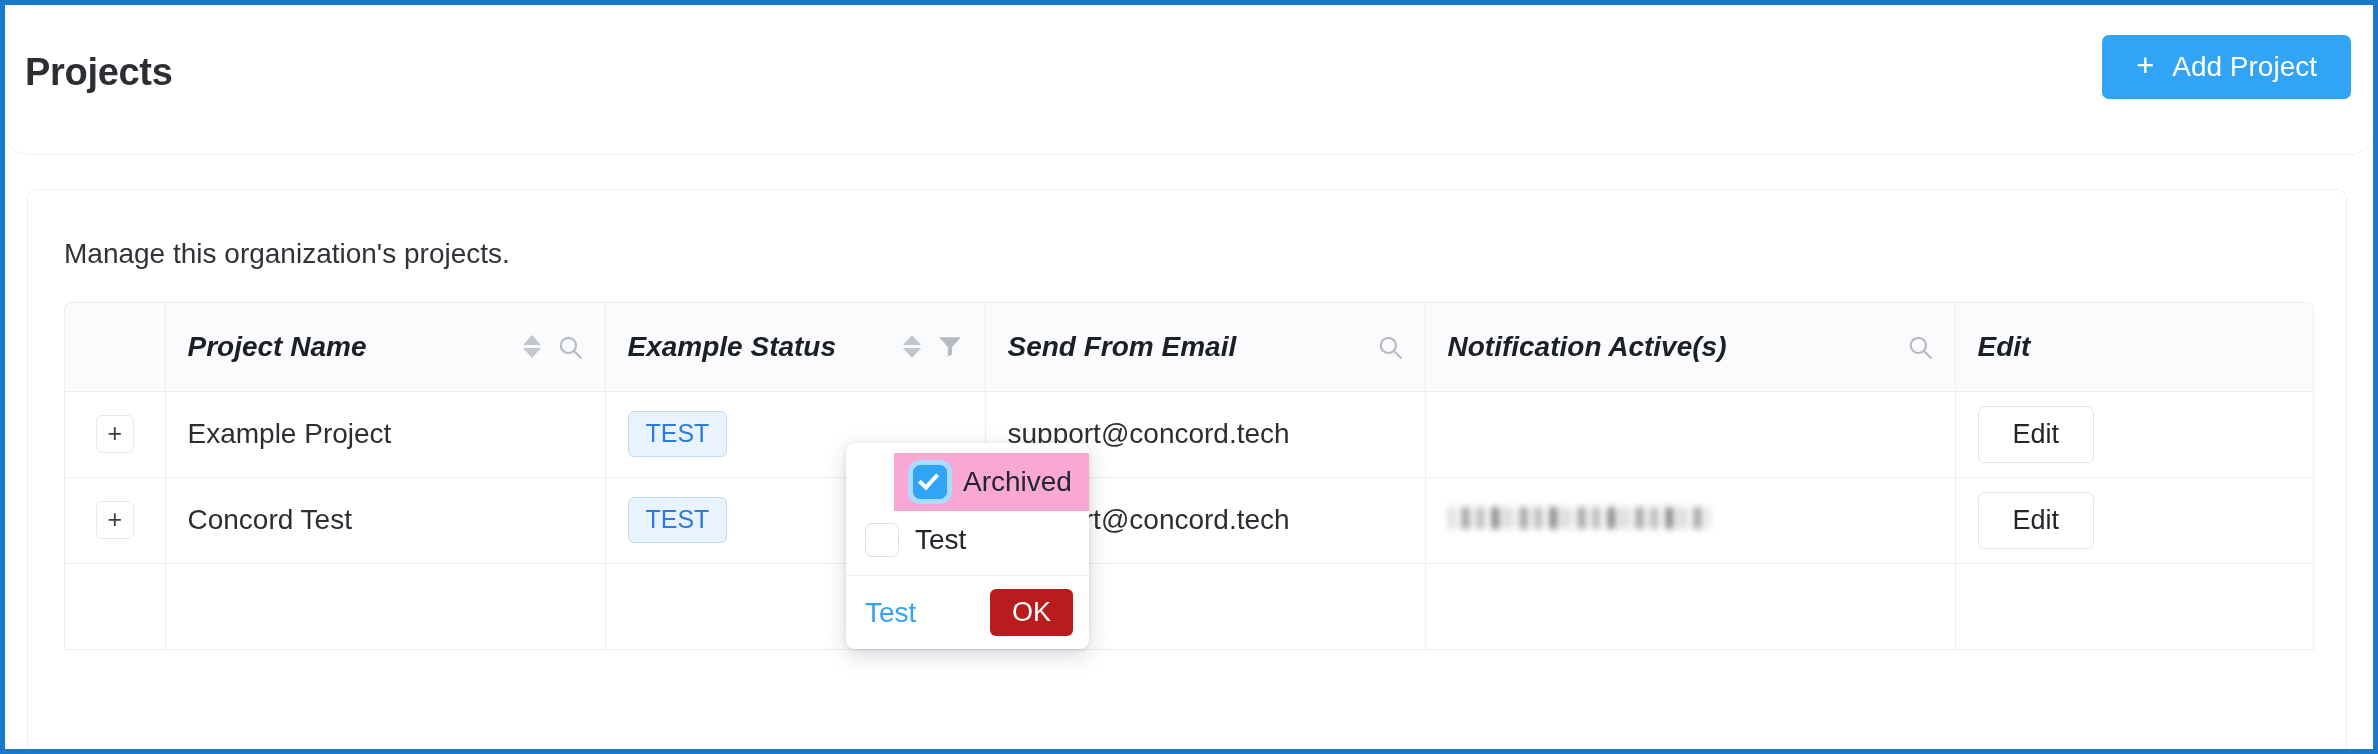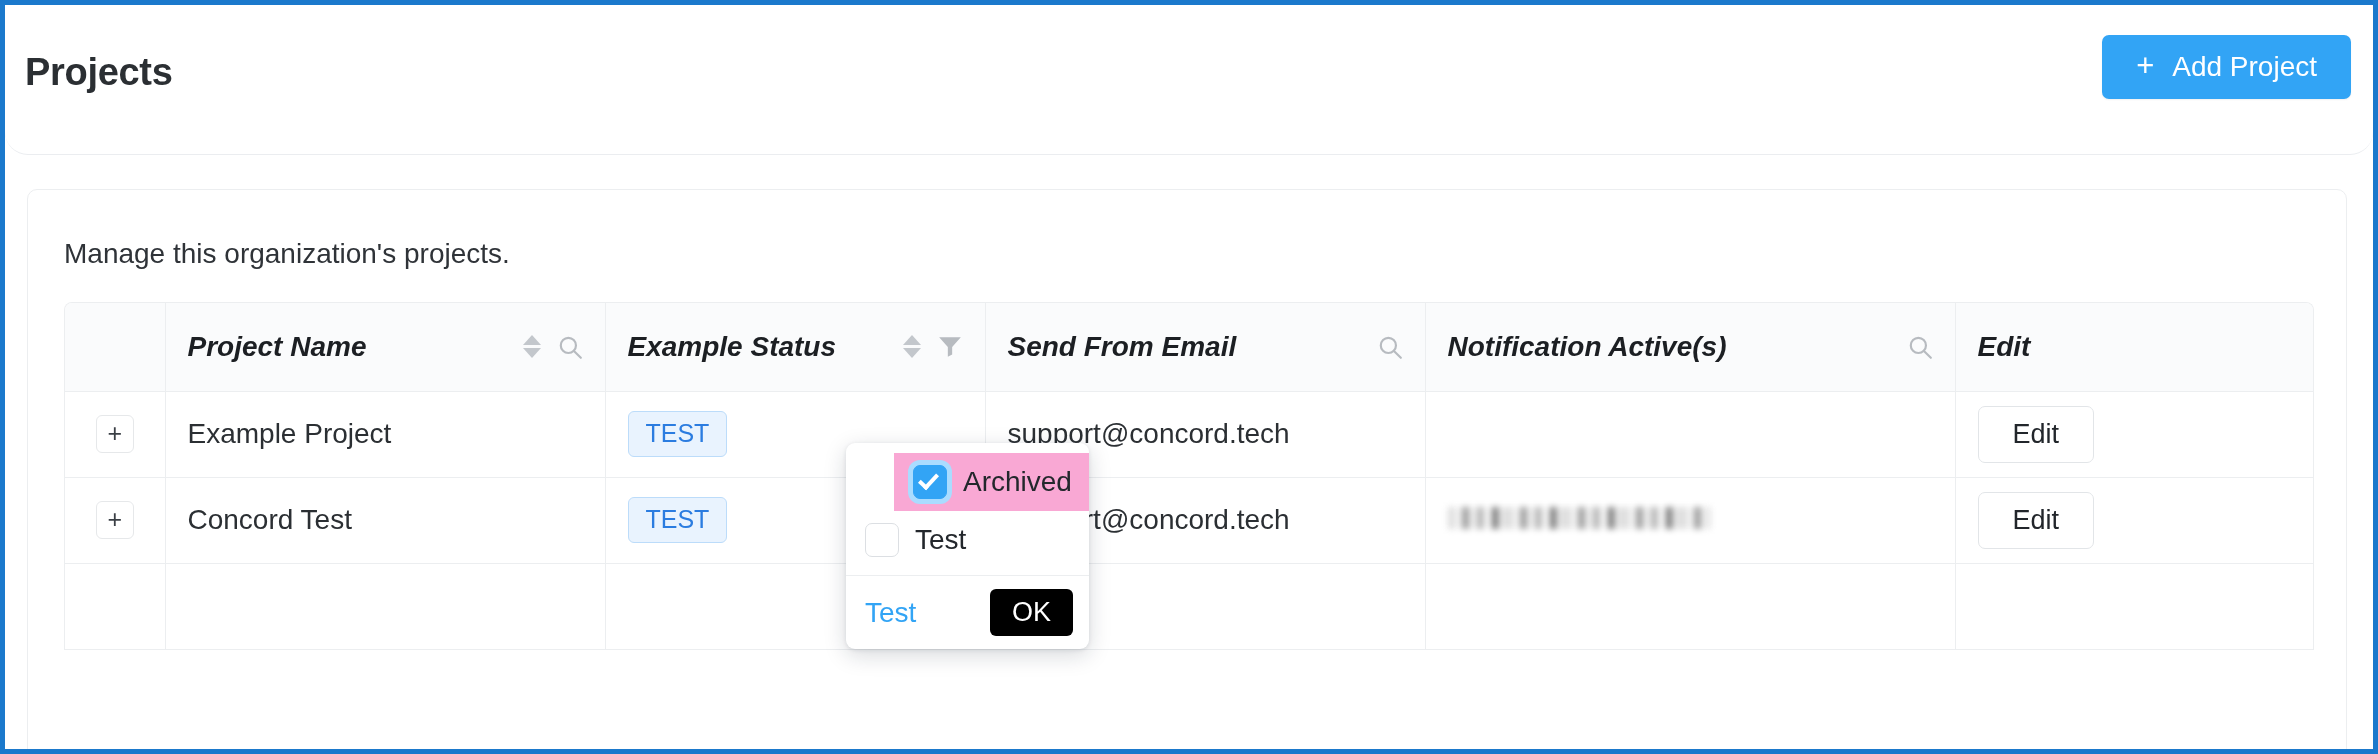--- a/index.html
+++ b/index.html
@@ -261,21 +261,21 @@
   }
   .reset-btn {
     background: none; border: none;
     color: #32A4F5;
     font-size: 28px;
     cursor: pointer;
     padding: 0;
     font-family: inherit;
   }
   .ok-btn {
-    background: #000000;
+    background: #b91c1c;
     color: #ffffff;
     border: none;
     border-radius: 6px;
     font-size: 27px;
     padding: 8px 22px;
     cursor: pointer;
     font-family: inherit;
   }
 </style>
 </head>

